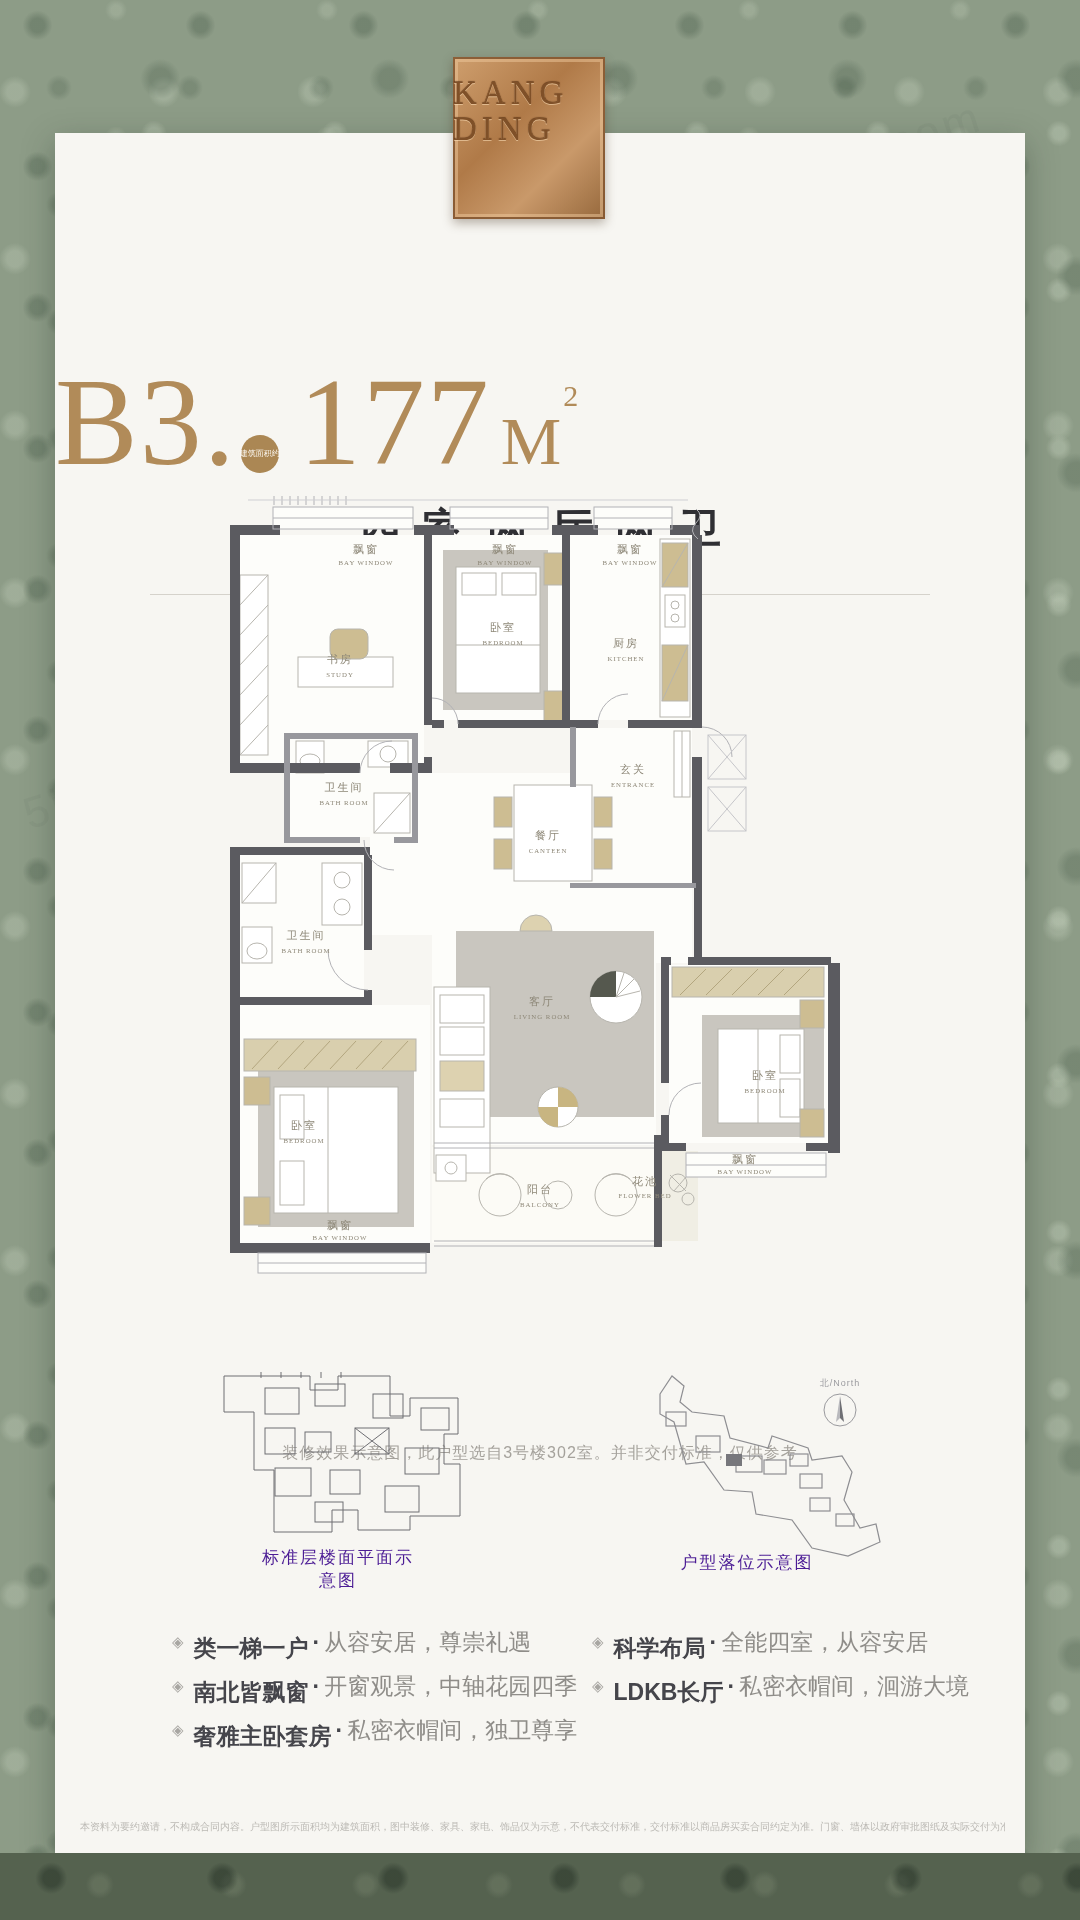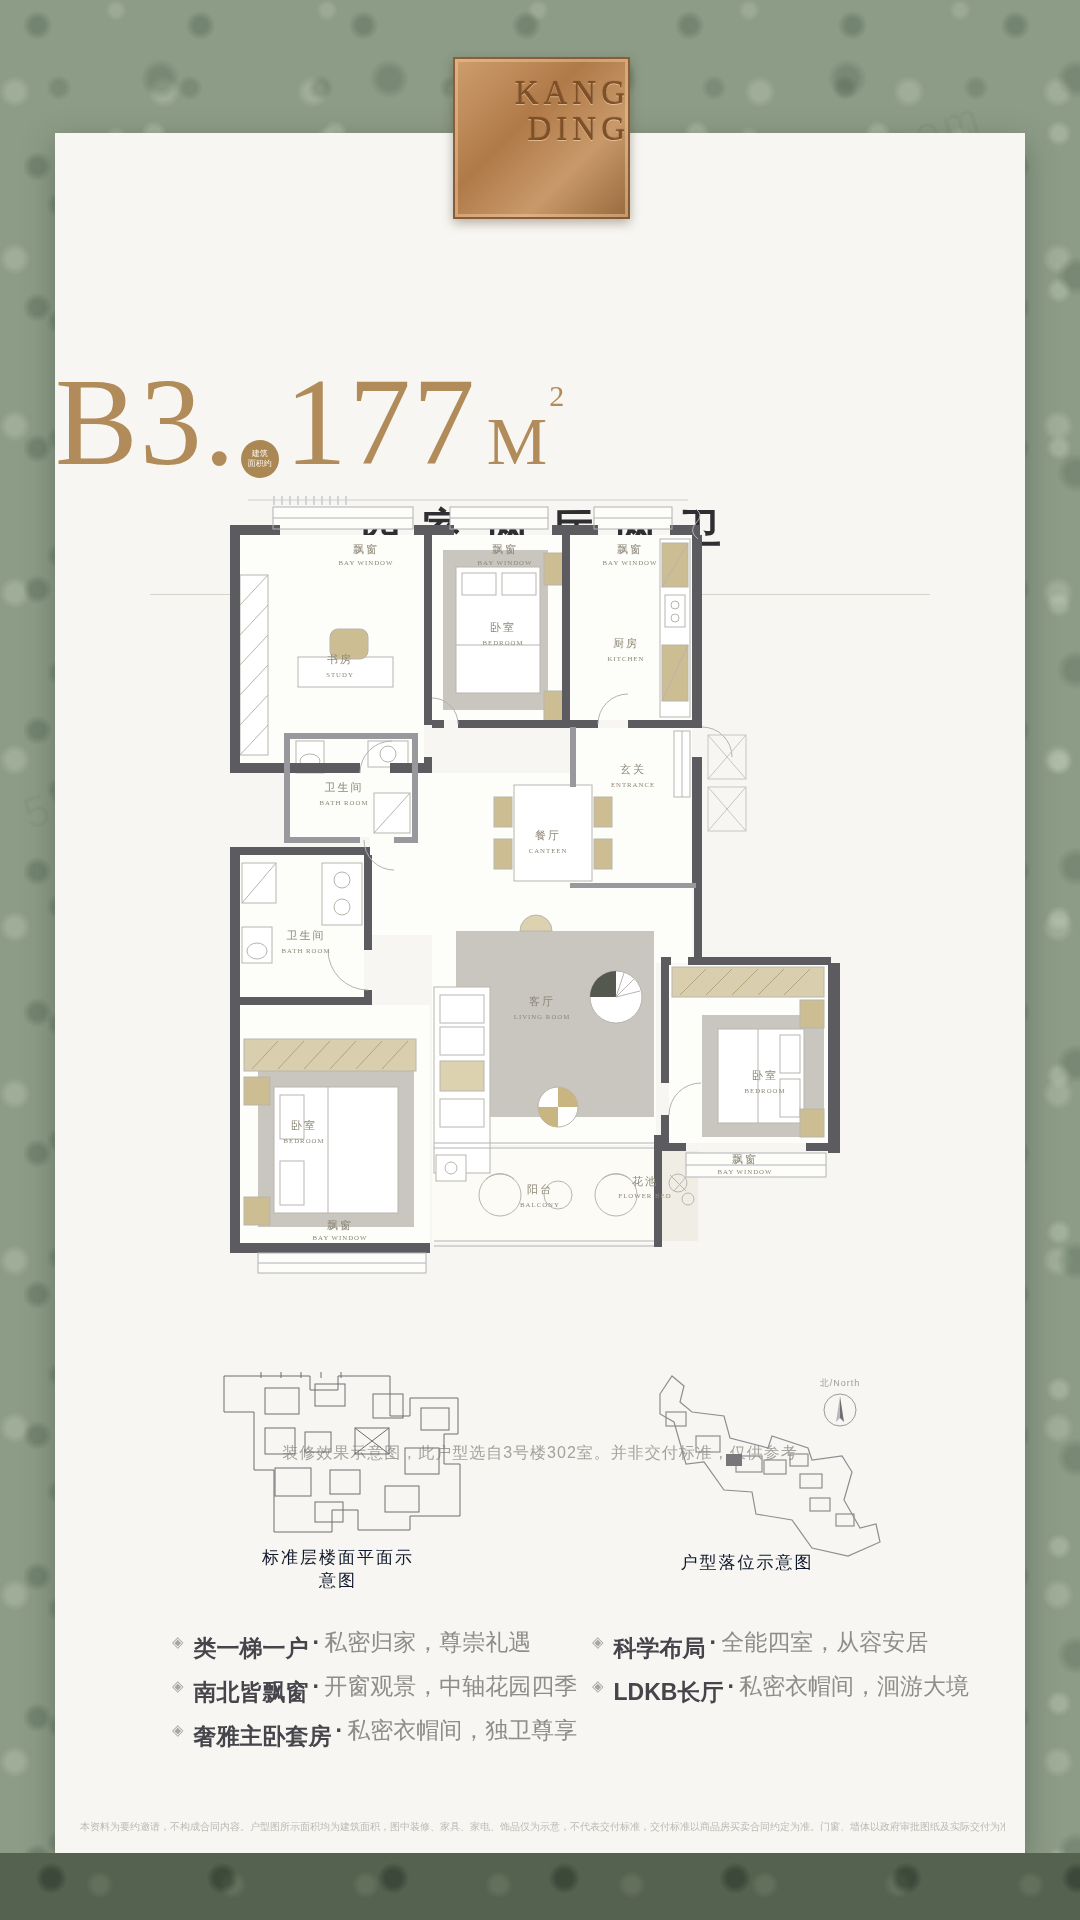--- a/index.html
+++ b/index.html
@@ -16,57 +16,57 @@
     background-size:163px 141px,229px 197px,131px 117px,181px 157px,149px 167px,211px 127px;}
   .bottom-band{position:absolute;left:0;top:1853px;width:1080px;height:67px;
     background-color:#55624f;
     background-image:
       radial-gradient(circle at 30% 40%, rgba(30,42,32,.45) 0 8px, rgba(30,42,32,0) 16px),
       radial-gradient(circle at 75% 60%, rgba(120,132,110,.40) 0 7px, rgba(120,132,110,0) 14px);
     background-size:171px 63px,133px 53px;}
   .card{position:absolute;left:55px;top:133px;width:970px;height:1722px;
     background:#f7f6f2;box-shadow:0 10px 30px rgba(35,50,38,.35);}
   
-  .plaque{position:absolute;left:453px;top:57px;width:177px;height:162px;
+  .plaque{position:absolute;left:453px;top:57px;width:152px;height:162px;
     background:linear-gradient(135deg,#cf9f6e 0%,#b07a48 40%,#c9996a 68%,#96683c 100%);
     box-shadow:inset 0 0 0 2px rgba(120,74,36,.8),inset 0 0 0 5px rgba(238,200,156,.5),0 4px 10px rgba(60,40,20,.35);
-    text-align:right;font-family:"Liberation Serif",serif;color:#7f5028;}
+    text-align:left;font-family:"Liberation Serif",serif;color:#7f5028;}
   .plaque .l1,.plaque .l2{font-size:33px;letter-spacing:5px;line-height:36px;
     text-shadow:0 1px 0 rgba(255,228,190,.55),0 -1px 1px rgba(80,42,12,.65);}
   .plaque .l1{margin-top:18px;}
   .plaque .l3{font-size:56px;letter-spacing:6px;line-height:62px;
     text-shadow:0 1px 0 rgba(255,228,190,.55),0 -1px 1px rgba(80,42,12,.65);}
   
   .title{position:absolute;left:0;top:228px;width:970px;color:#b18b59;
     font-family:"Liberation Serif",serif;line-height:1;white-space:nowrap;}
   .title .big{font-size:124px;letter-spacing:2px;}
   .title .badge{display:inline-block;width:38px;height:38px;border-radius:50%;background:#ab8754;
     color:#fdfaf4;font-family:"Liberation Sans",sans-serif;font-size:8px;line-height:1.2;
-    vertical-align:baseline;position:relative;top:-8px;margin:0 6px 0 4px;
-    display:inline-flex;flex-direction:column;align-items:center;justify-content:center;}
+    vertical-align:baseline;position:relative;top:-8px;margin:0 20px 0 4px;
+    display:inline-flex;flex-direction:row;align-items:center;justify-content:center;}
   .title .unit{font-size:68px;margin-left:10px;}
   .title .sup{font-size:30px;position:relative;top:-58px;margin-left:2px;}
   .subtitle{position:absolute;left:0;top:368px;width:970px;text-align:center;color:#2f2f33;
     font-family:"Liberation Serif",serif;font-size:42px;font-weight:bold;letter-spacing:22px;text-indent:22px;}
   
   .divider{position:absolute;left:0;top:450px;width:970px;height:22px;}
   .divider .ln{position:absolute;top:11px;height:1px;background:#d5d2cb;}
   .divider .ln.l{left:95px;width:370px;}
   .divider .ln.r{right:95px;width:370px;}
   .divider svg{position:absolute;left:475px;top:1px;}
   
   .fp{position:absolute;left:163px;top:362px;}
   .fp text{font-family:"Liberation Serif",serif;fill:#8e8878;}
   .fp .zh{font-size:11px;letter-spacing:2px;}
   .fp .en{font-size:6.8px;letter-spacing:1px;}
   .caption{position:absolute;left:0;top:1310px;width:970px;text-align:center;
     color:#a5a29c;font-size:16px;letter-spacing:1px;}
   
   .diag{position:absolute;}
-  .diag-label{position:absolute;color:#0f172a;font-size:17px;letter-spacing:2px;text-align:center;}
+  .diag-label{position:absolute;color:#4c1d95;font-size:17px;letter-spacing:2px;text-align:center;}
   .compass-label{font-size:9px;fill:#9b9b9f;letter-spacing:1px;font-family:"Liberation Sans",sans-serif;}
   
   .features{position:absolute;top:1620px;left:0;width:970px;}
   .col{position:absolute;top:0;}
   .col.left{left:117px;}
   .col.right{left:537px;}
   .feat{display:flex;align-items:center;height:44px;white-space:nowrap;}
   .feat .fi{color:#a8a6a2;font-size:15px;margin-right:10px;}
   .feat .fl{color:#45454b;font-size:23px;font-weight:bold;margin-top:13px;}
   .feat .fsep{color:#45454b;font-size:23px;font-weight:bold;margin:0 4px;}
@@ -377,21 +377,21 @@
       </g>
     </svg>
     <div class="diag-label" style="left:612px;top:1418px;width:160px;">户型落位示意图</div>
 
     <div class="features" style="top:1487px;">
       <div class="col left">
         <div class="feat">
           <span class="fi">◈</span>
           <span class="fl">类一梯一户</span>
           <span class="fsep">·</span>
-          <span class="ft">私密归家，尊崇礼遇</span>
+          <span class="ft">从容安居，尊崇礼遇</span>
         </div>
         <div class="feat">
           <span class="fi">◈</span>
           <span class="fl">南北皆飘窗</span>
           <span class="fsep">·</span>
           <span class="ft">开窗观景，中轴花园四季</span>
         </div>
         <div class="feat">
           <span class="fi">◈</span>
           <span class="fl">奢雅主卧套房</span>

